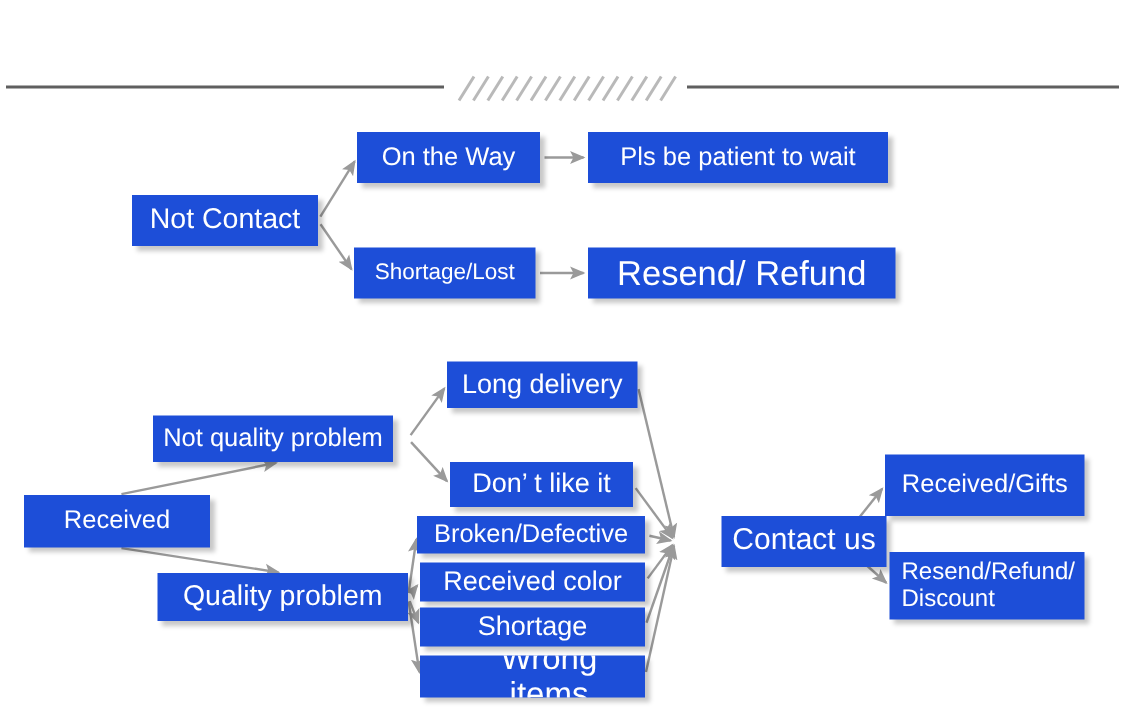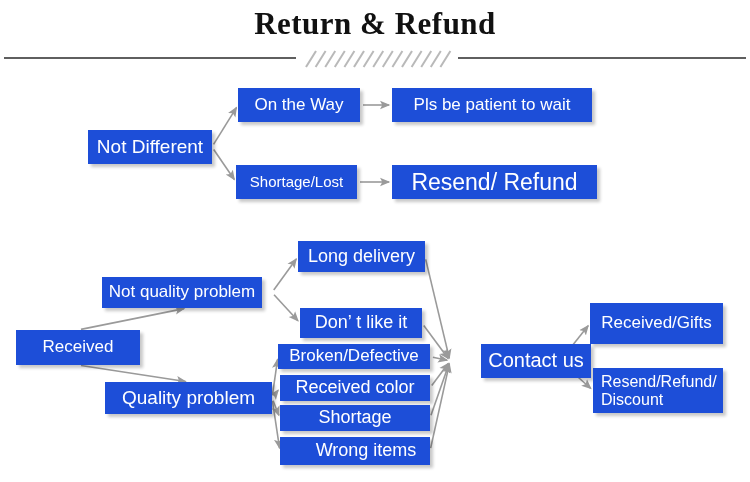--- a/index.html
+++ b/index.html
@@ -79,21 +79,20 @@
     width: 750px;
     height: 482px;
     pointer-events: none;
   }
 </style>
 </head>
 <body>
 
 <div id="page">
 
-  <div id="title">Return &amp; Refund</div>
 
   <div id="divider">
     <div class="rule left"></div>
     <div class="rule right"></div>
     <svg id="hatch" viewBox="0 0 152 22" preserveAspectRatio="none" aria-hidden="true">
         <line x1="6" y1="19" x2="16" y2="3" stroke="#b9b9b9" stroke-width="2"></line>
         <line x1="15.6" y1="19" x2="25.6" y2="3" stroke="#b9b9b9" stroke-width="2"></line>
         <line x1="25.2" y1="19" x2="35.2" y2="3" stroke="#b9b9b9" stroke-width="2"></line>
         <line x1="34.8" y1="19" x2="44.8" y2="3" stroke="#b9b9b9" stroke-width="2"></line>
         <line x1="44.4" y1="19" x2="54.4" y2="3" stroke="#b9b9b9" stroke-width="2"></line>
@@ -134,33 +133,33 @@
         <line x1="432.9268292682927" y1="357.1585365853659" x2="447.0731707317073" y2="360.3414634146341" marker-end="url(#ah)"></line>
         <line x1="431.7856826518772" y1="385.58932841996574" x2="448.2143173481228" y2="363.41067158003426" marker-end="url(#ah)"></line>
         <line x1="430.9932631390872" y1="415.16920005360134" x2="449.0067368609128" y2="363.83079994639866" marker-end="url(#ah)"></line>
         <line x1="430.65079137345595" y1="448.07143881944813" x2="449.34920862654405" y2="363.92856118055187" marker-end="url(#ah)"></line>
         <line x1="561.8740851426633" y1="358.6573935716709" x2="588.1259148573367" y2="325.8426064283291" marker-end="url(#ah)"></line>
         <line x1="562.2366100234709" y1="362.9993938088604" x2="590.7633899765291" y2="388.5006061911396" marker-end="url(#ah)"></line>
       </g>
   </svg>
 
   <div id="nodes">
-      <div class="node" style="left: 88px; top: 130px; width: 124px; height: 34px; font-size: 19px;">Not Different</div>
+      <div class="node" style="left: 88px; top: 130px; width: 124px; height: 34px; font-size: 19px;">Not Contact</div>
       <div class="node" style="left: 238px; top: 88px; width: 122px; height: 34px; font-size: 17px;">On the Way</div>
       <div class="node" style="left: 392px; top: 88px; width: 200px; height: 34px; font-size: 17px;">Pls be patient to wait</div>
       <div class="node" style="left: 236px; top: 165px; width: 121px; height: 34px; font-size: 15px;">Shortage/Lost</div>
       <div class="node" style="left: 392px; top: 165px; width: 205px; height: 34px; font-size: 23px;">Resend/ Refund</div>
       <div class="node" style="left: 16px; top: 330px; width: 124px; height: 35px; font-size: 17px;">Received</div>
       <div class="node" style="left: 102px; top: 277px; width: 160px; height: 31px; font-size: 17px;">Not quality problem</div>
       <div class="node" style="left: 105px; top: 382px; width: 167px; height: 32px; font-size: 19px;">Quality problem</div>
       <div class="node" style="left: 298px; top: 241px; width: 127px; height: 31px; font-size: 18px;">Long delivery</div>
       <div class="node" style="left: 300px; top: 308px; width: 122px; height: 30px; font-size: 18px;">Don’ t like it</div>
       <div class="node" style="left: 278px; top: 344px; width: 152px; height: 25px; font-size: 17px;">Broken/Defective</div>
       <div class="node" style="left: 280px; top: 375px; width: 150px; height: 26px; font-size: 18px;">Received color</div>
       <div class="node" style="left: 280px; top: 405px; width: 150px; height: 26px; font-size: 18px;">Shortage</div>
-      <div class="node" style="left: 280px; top: 437px; width: 150px; height: 28px; font-size: 18px; padding-left: 26px;">Wrong items</div>
+      <div class="node" style="left: 280px; top: 437px; width: 150px; height: 28px; font-size: 22px; padding-left: 26px;">Wrong items</div>
       <div class="node" style="left: 450px; top: 344px; width: 110px; height: 34px; font-size: 20px; margin-left: 31px;">Contact us</div>
       <div class="node" style="left: 590px; top: 303px; width: 133px; height: 41px; font-size: 17px;">Received/Gifts</div>
       <div class="node left-align" style="left: 593px; top: 368px; width: 130px; height: 45px; font-size: 16px;">Resend/Refund/
 Discount</div>
     </div>
 
 </div>
 
 </body></html>

